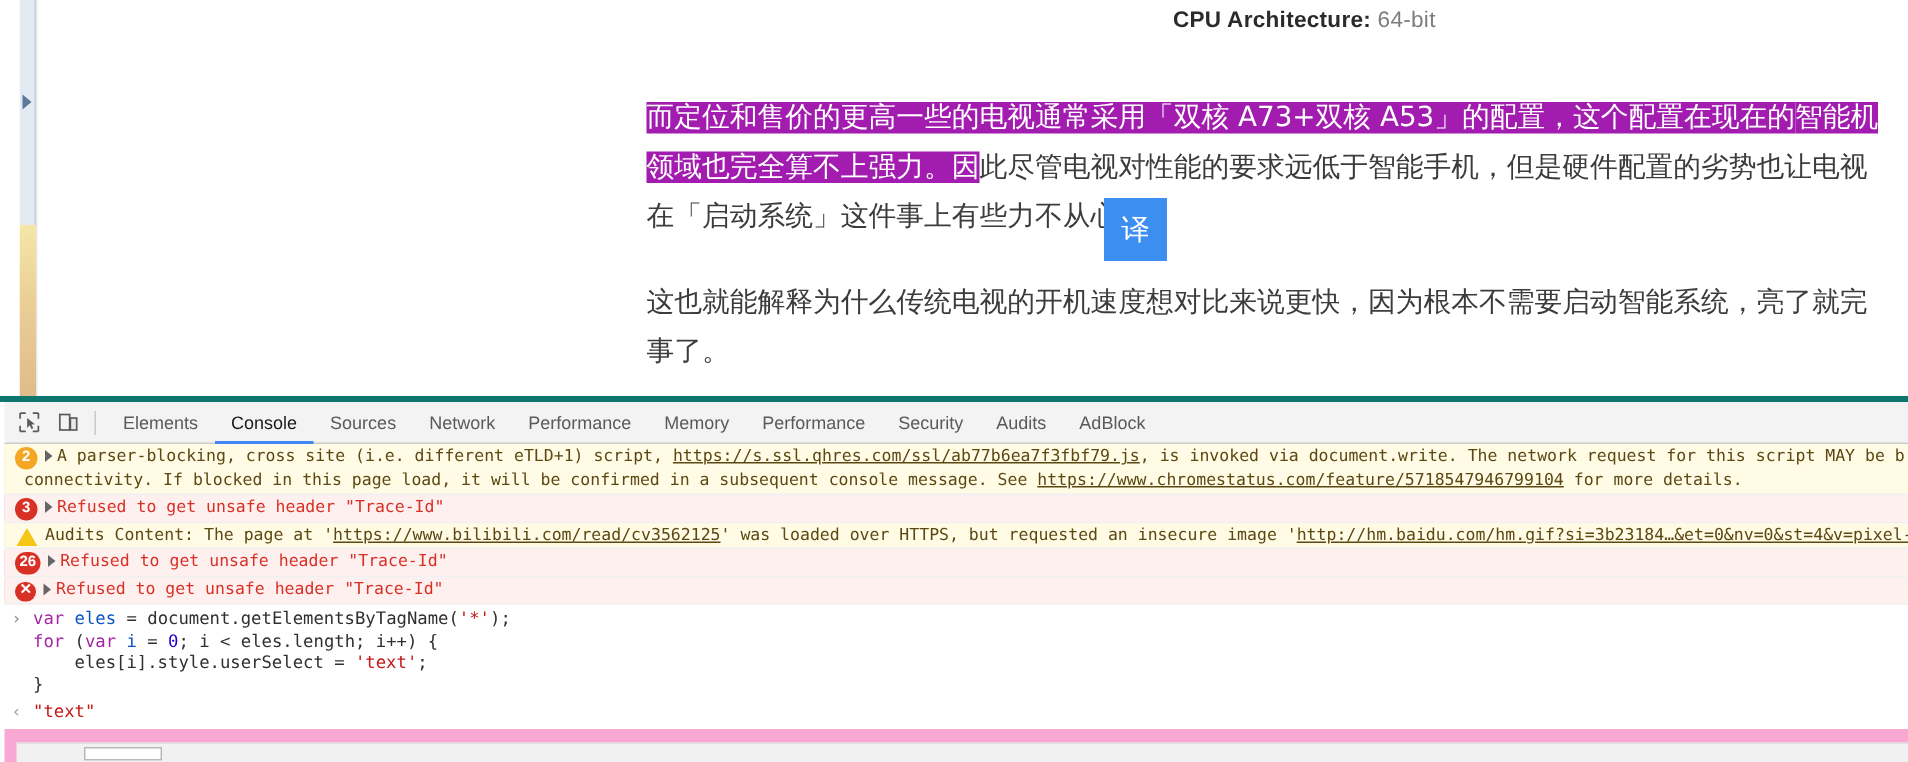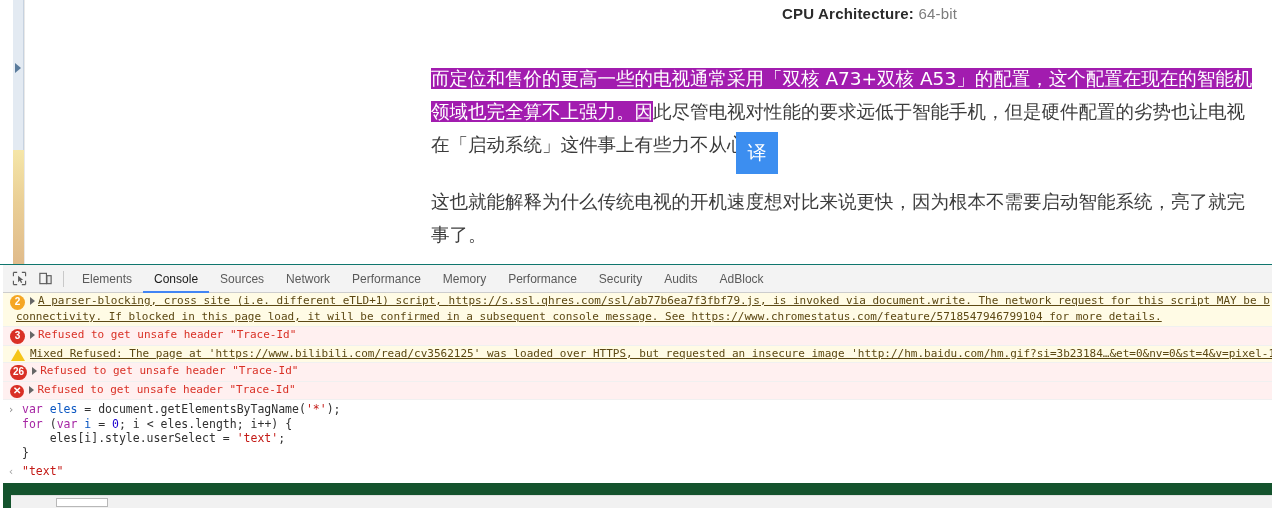--- a/index.html
+++ b/index.html
@@ -80,22 +80,22 @@
     font-family: "DejaVu Sans", "Liberation Sans", sans-serif;
     font-size: 19px;
     display: flex; align-items: center; justify-content: center;
     cursor: pointer;
   }
 
   
   #devtools {
     position: absolute; left: 0; top: 264px;
     width: 1272px; height: 244px;
-    background: #14532d;
-    border-top: 1px solid #0f766e;
+    background: #f9a8d4;
+    border-top: 4px solid #0f766e;
     font-family: "DejaVu Sans Mono", monospace;
   }
 
   
   .dt-tabbar {
     position: relative;
     height: 28px;
     background: #f3f3f3;
     border-bottom: 1px solid #cdcdcd;
     display: flex; align-items: center;
@@ -246,21 +246,21 @@
   .disc {
     flex: none;
     margin: 3px 3px 0 1px;
     width: 0; height: 0;
     border-left: 5px solid #666;
     border-top: 4px solid transparent;
     border-bottom: 4px solid transparent;
     cursor: pointer;
   }
   .msg-body { flex: 1 1 auto; min-width: 0; overflow: hidden; }
-  .msg-text-warn { color: #5c4813; text-decoration: underline; }
+  .msg-text-warn { color: #5c4813; }
   .msg-text-err  { color: #d93025; }
   .lnk { text-decoration: underline; }
   .msg-line2 { padding-left: 16px; }
 
   
   .console-row {
     display: flex; align-items: flex-start;
     font-family: "DejaVu Sans Mono", monospace;
     font-size: 11.5px;
     line-height: 14.5px;
@@ -369,21 +369,21 @@
       <div class="msg msg-err">
         <div class="left-bar"></div>
         <div class="badge badge-err">3</div>
         <div class="disc"></div>
         <div class="msg-body msg-text-err">Refused to get unsafe header "Trace-Id"</div>
       </div>
 
       <div class="msg msg-warn">
         <div class="left-bar"></div>
         <div class="warn-tri"></div>
-        <div class="msg-body msg-text-warn"><span>Mixed Refused: The page at '</span><span class="lnk">https://www.bilibili.com/read/cv3562125</span><span>' was loaded over HTTPS, but requested an insecure image '</span><span class="lnk">http://hm.baidu.com/hm.gif?si=3b23184…&amp;et=0&amp;nv=0&amp;st=4&amp;v=pixel-1</span></div>
+        <div class="msg-body msg-text-warn"><span>Audits Content: The page at '</span><span class="lnk">https://www.bilibili.com/read/cv3562125</span><span>' was loaded over HTTPS, but requested an insecure image '</span><span class="lnk">http://hm.baidu.com/hm.gif?si=3b23184…&amp;et=0&amp;nv=0&amp;st=4&amp;v=pixel-1</span></div>
       </div>
 
       <div class="msg msg-err">
         <div class="left-bar"></div>
         <div class="badge badge-err">26</div>
         <div class="disc"></div>
         <div class="msg-body msg-text-err">Refused to get unsafe header "Trace-Id"</div>
       </div>
 
       <div class="msg msg-err">

